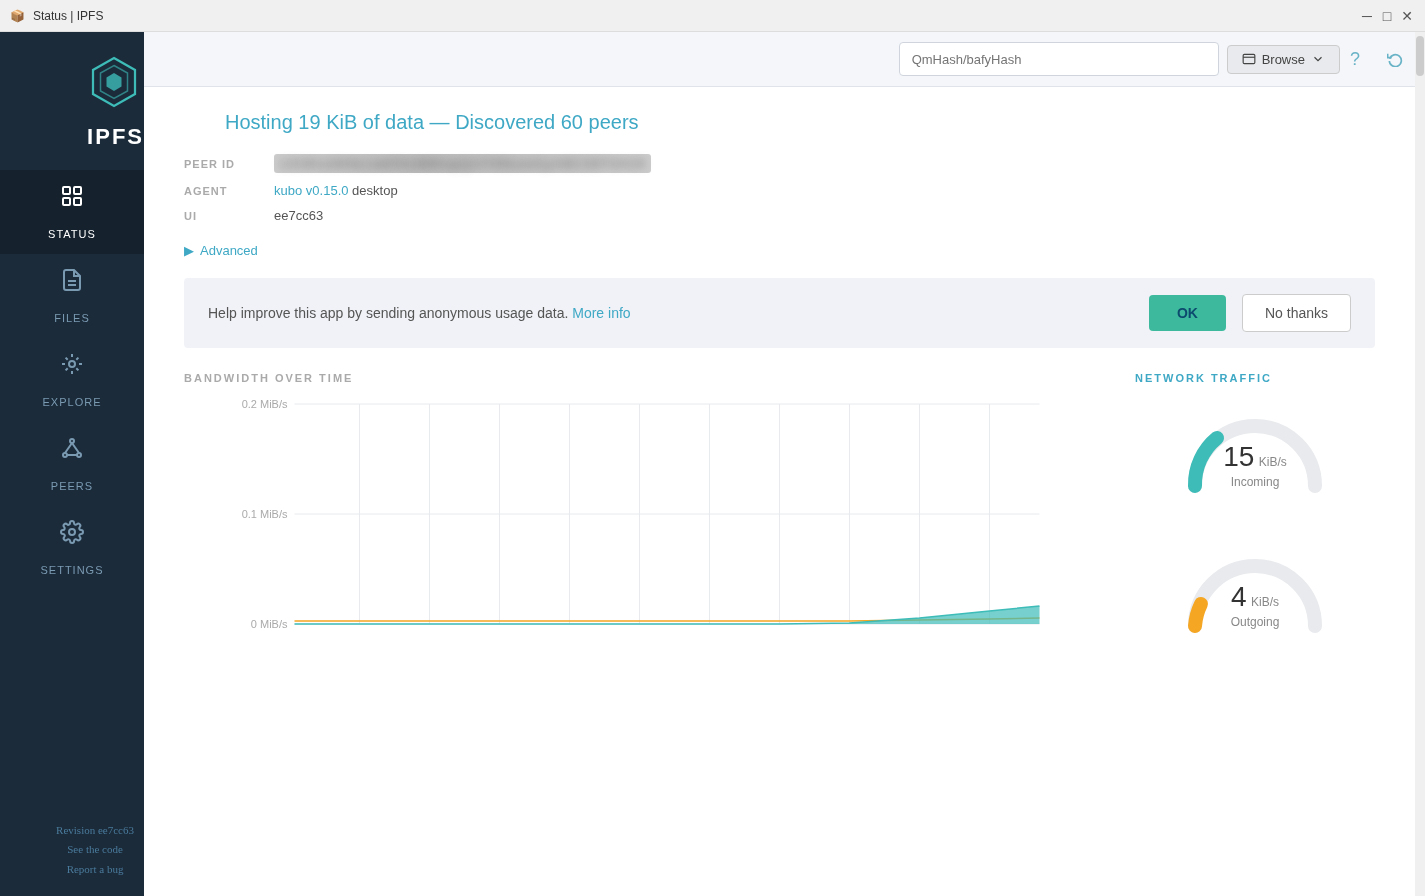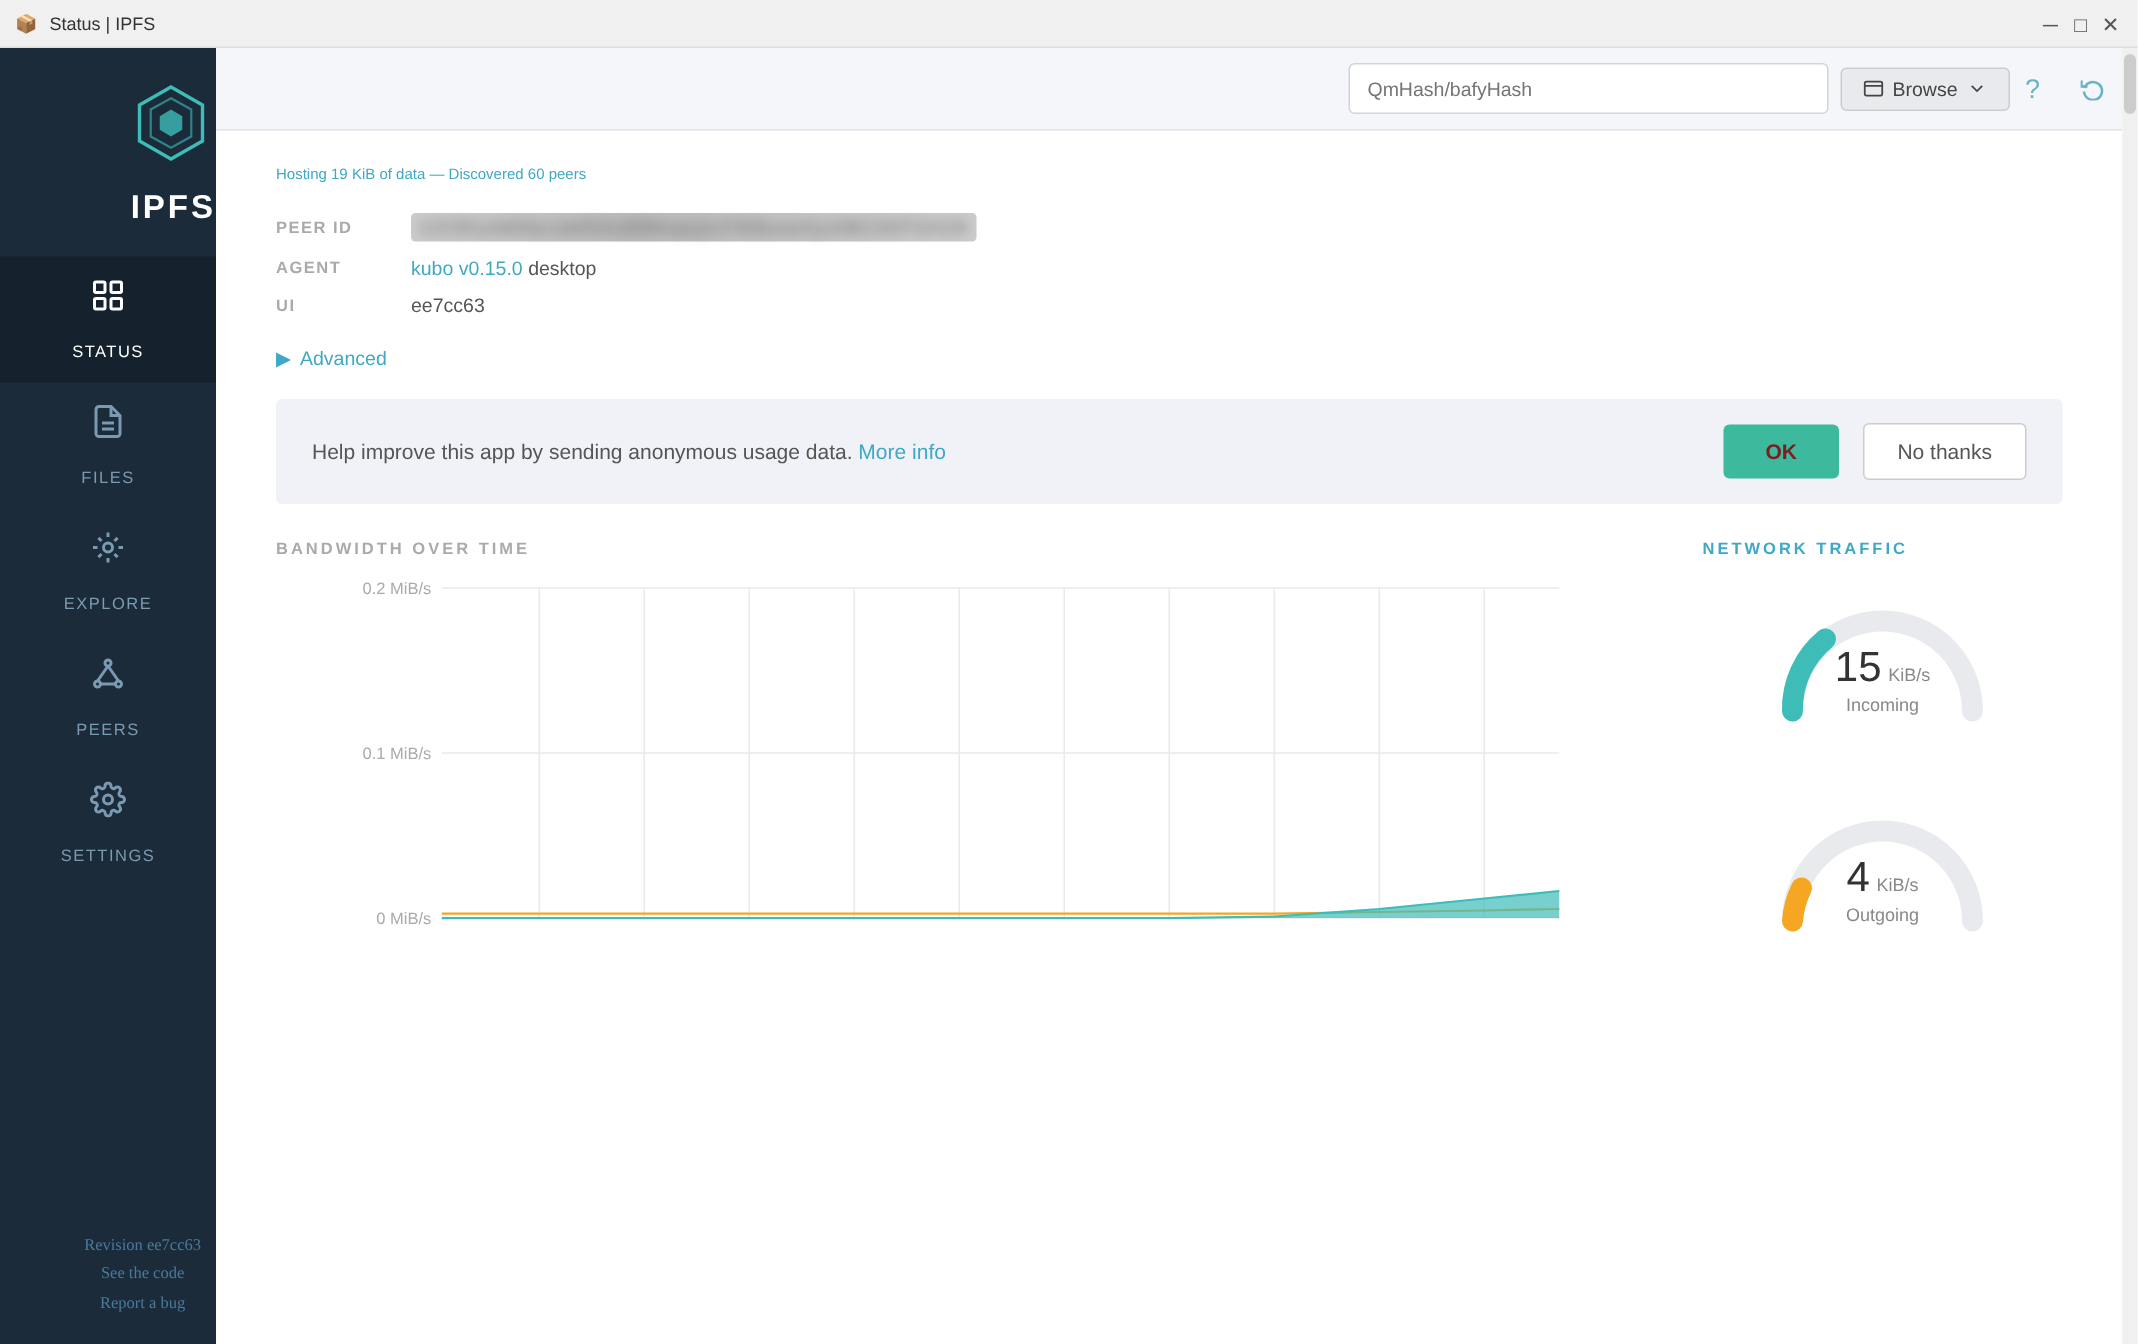--- a/index.html
+++ b/index.html
@@ -125,21 +125,21 @@
       cursor: pointer;
       color: #69b3c7;
       font-size: 18px;
       display: flex; align-items: center; justify-content: center;
     }
 
     
     .page-content { padding: 24px 40px; flex: 1; overflow-y: auto; }
 
     .status-title { font-size: 26px; font-weight: 300; color: #333; margin-bottom: 8px; }
-    .status-subtitle { font-size: 10px; color: #3ea8c5; margin-bottom: 20px; }
+    .status-subtitle { font-size: 20px; color: #3ea8c5; margin-bottom: 20px; margin-left: 41px; }
     .status-subtitle a { color: #3ea8c5; text-decoration: none; }
 
     .info-table { margin-bottom: 20px; }
     .info-row { display: flex; align-items: center; margin-bottom: 10px; gap: 20px; }
     .info-label { font-size: 11px; font-weight: 600; color: #aaa; letter-spacing: 1px; text-transform: uppercase; width: 70px; flex-shrink: 0; }
     .info-value { font-size: 13px; color: #555; }
     .info-value.blurred {
       color: transparent;
       text-shadow: 0 0 8px rgba(0,0,0,0.4);
       background: linear-gradient(90deg, #ccc 0%, #bbb 40%, #ccc 100%);
@@ -162,21 +162,21 @@
       padding: 16px 24px;
       display: flex;
       align-items: center;
       gap: 16px;
       margin-bottom: 24px;
     }
     .consent-text { font-size: 14px; color: #555; flex: 1; }
     .consent-text a { color: #3ea8c5; text-decoration: none; }
     .consent-ok-btn {
       background: #3dba9d;
-      color: #7f1d1d;
+      color: #0c4a6e;
       border: none;
       border-radius: 4px;
       padding: 10px 28px;
       font-size: 14px;
       font-weight: 600;
       cursor: pointer;
     }
     .consent-no-btn {
       background: white;
       color: #555;

